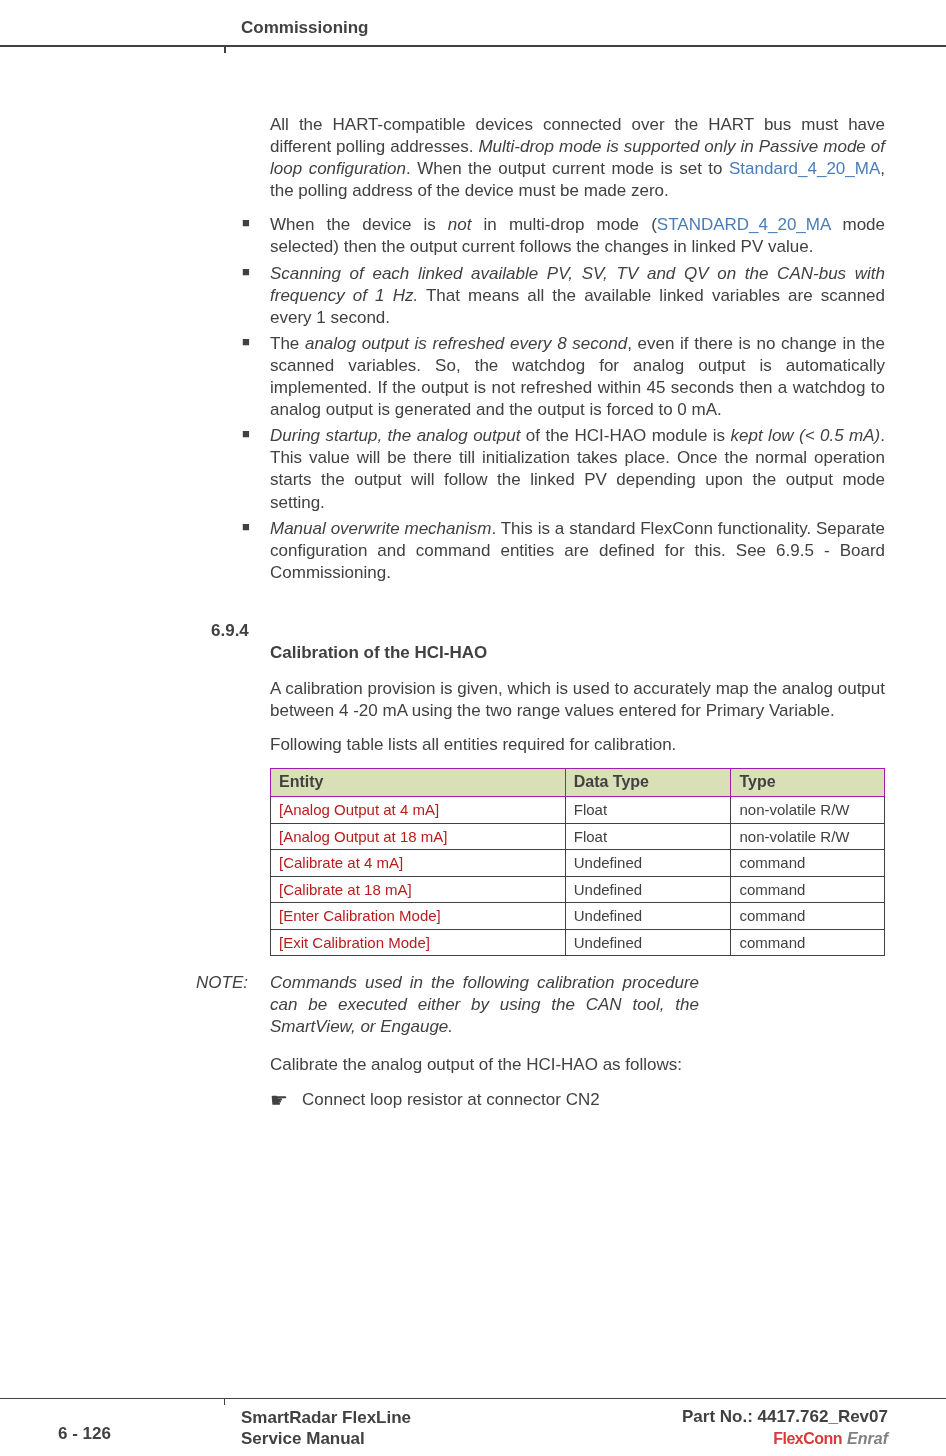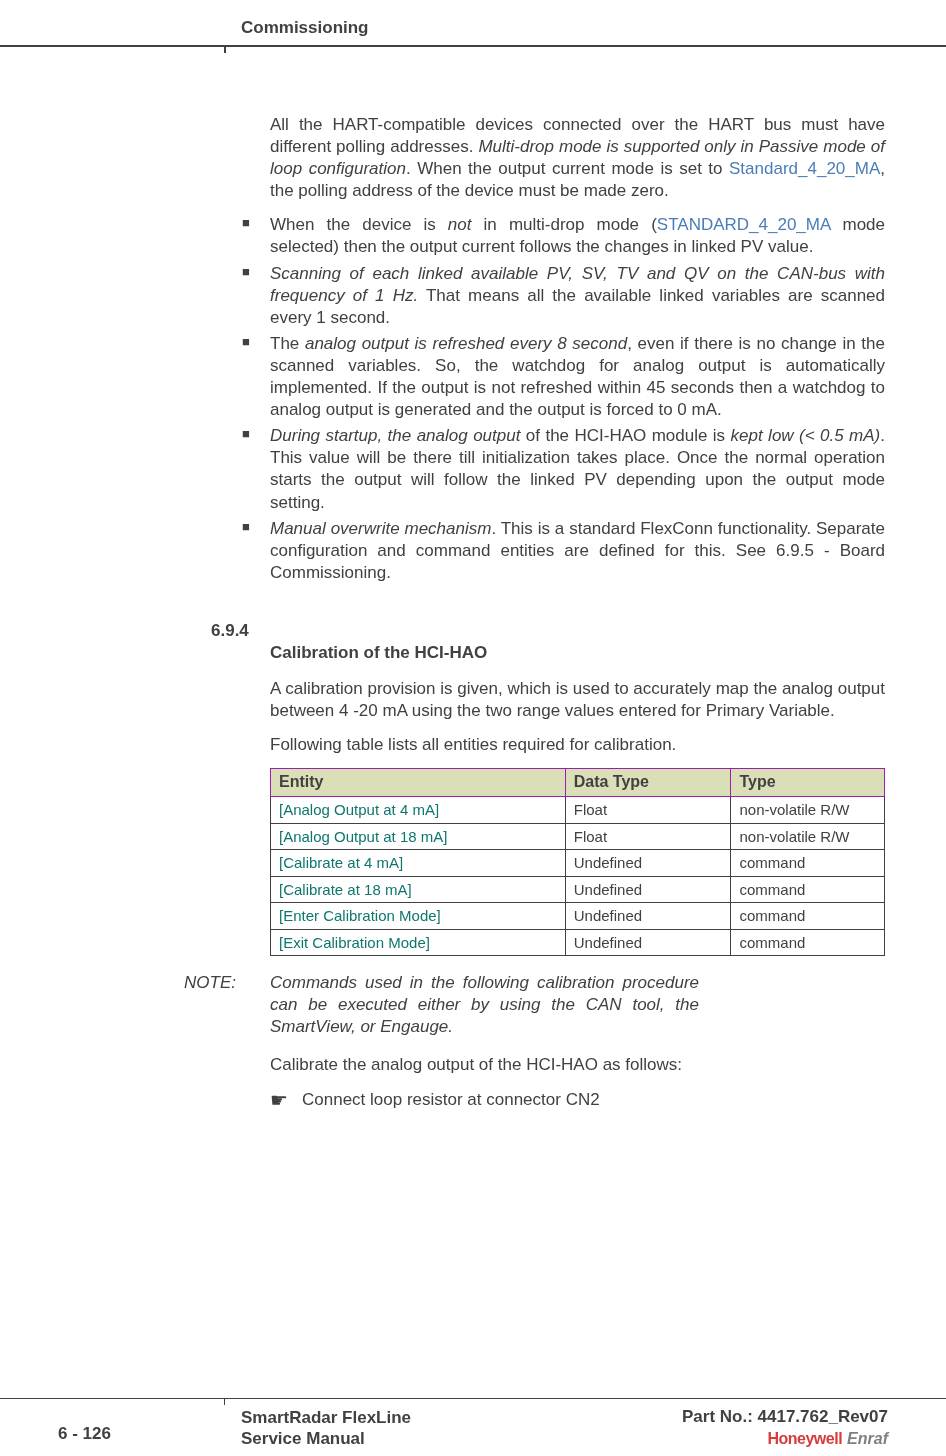--- a/index.html
+++ b/index.html
@@ -105,34 +105,34 @@
       padding: 3px 8px;
       font-weight: bold;
       font-size: 16px;
     }
     td {
       border: 1px solid #414141;
       padding: 3px 8px;
       font-size: 15px;
     }
     td.entity-cell {
-      color: #0f766e;
+      color: #b91c1c;
     }
     .note-row {
       display: flex;
       margin-left: -86px;
       margin-bottom: 16px;
       width: 515px;
     }
     .note-label {
       font-style: italic;
       width: 86px;
       flex-shrink: 0;
       font-size: 17px;
-      text-align: left;
+      text-align: center;
       padding-right: 10px;
     }
     .note-text {
       font-style: italic;
       font-size: 17px;
       text-align: justify;
     }
     .step-list {
       list-style: none;
     }
@@ -316,16 +316,16 @@
   <div class="footer-line"></div>
   <div class="footer-tick"></div>
   <div class="footer-content">
     <div class="page-num">6 - 126</div>
     <div class="footer-center">
       <span>SmartRadar FlexLine</span><br>
       <span>Service Manual</span>
     </div>
     <div class="footer-partno">Part No.: 4417.762_Rev07</div>
     <div class="footer-logo">
-      <span class="honeywell">Honeywell</span><span class="enraf">Enraf</span>
+      <span class="honeywell">FlexConn</span><span class="enraf">Enraf</span>
     </div>
   </div>
 </div>
 
 </body></html>

